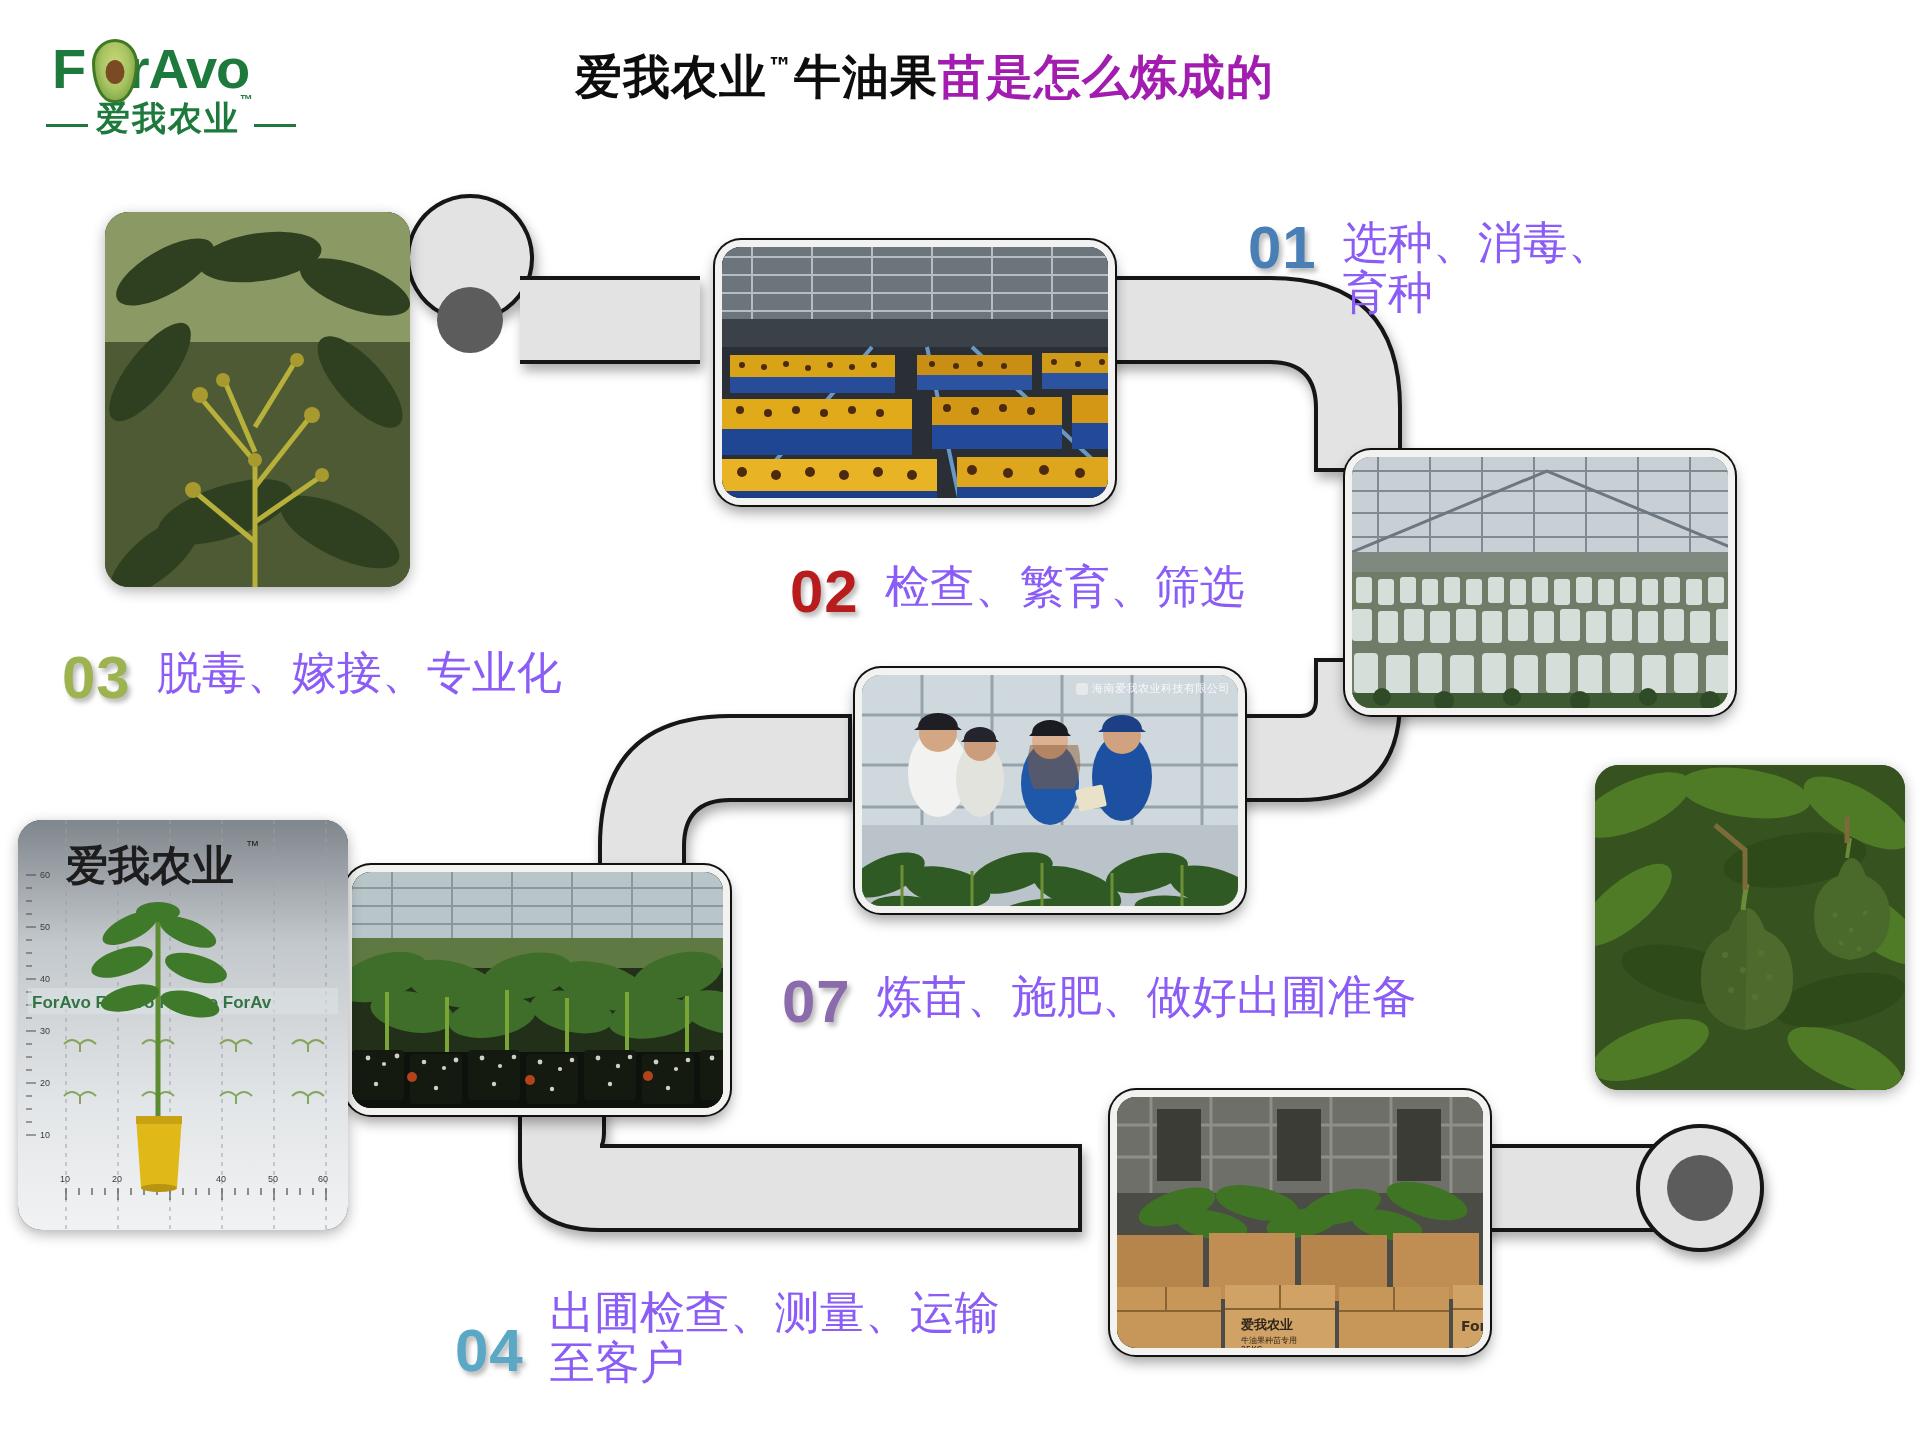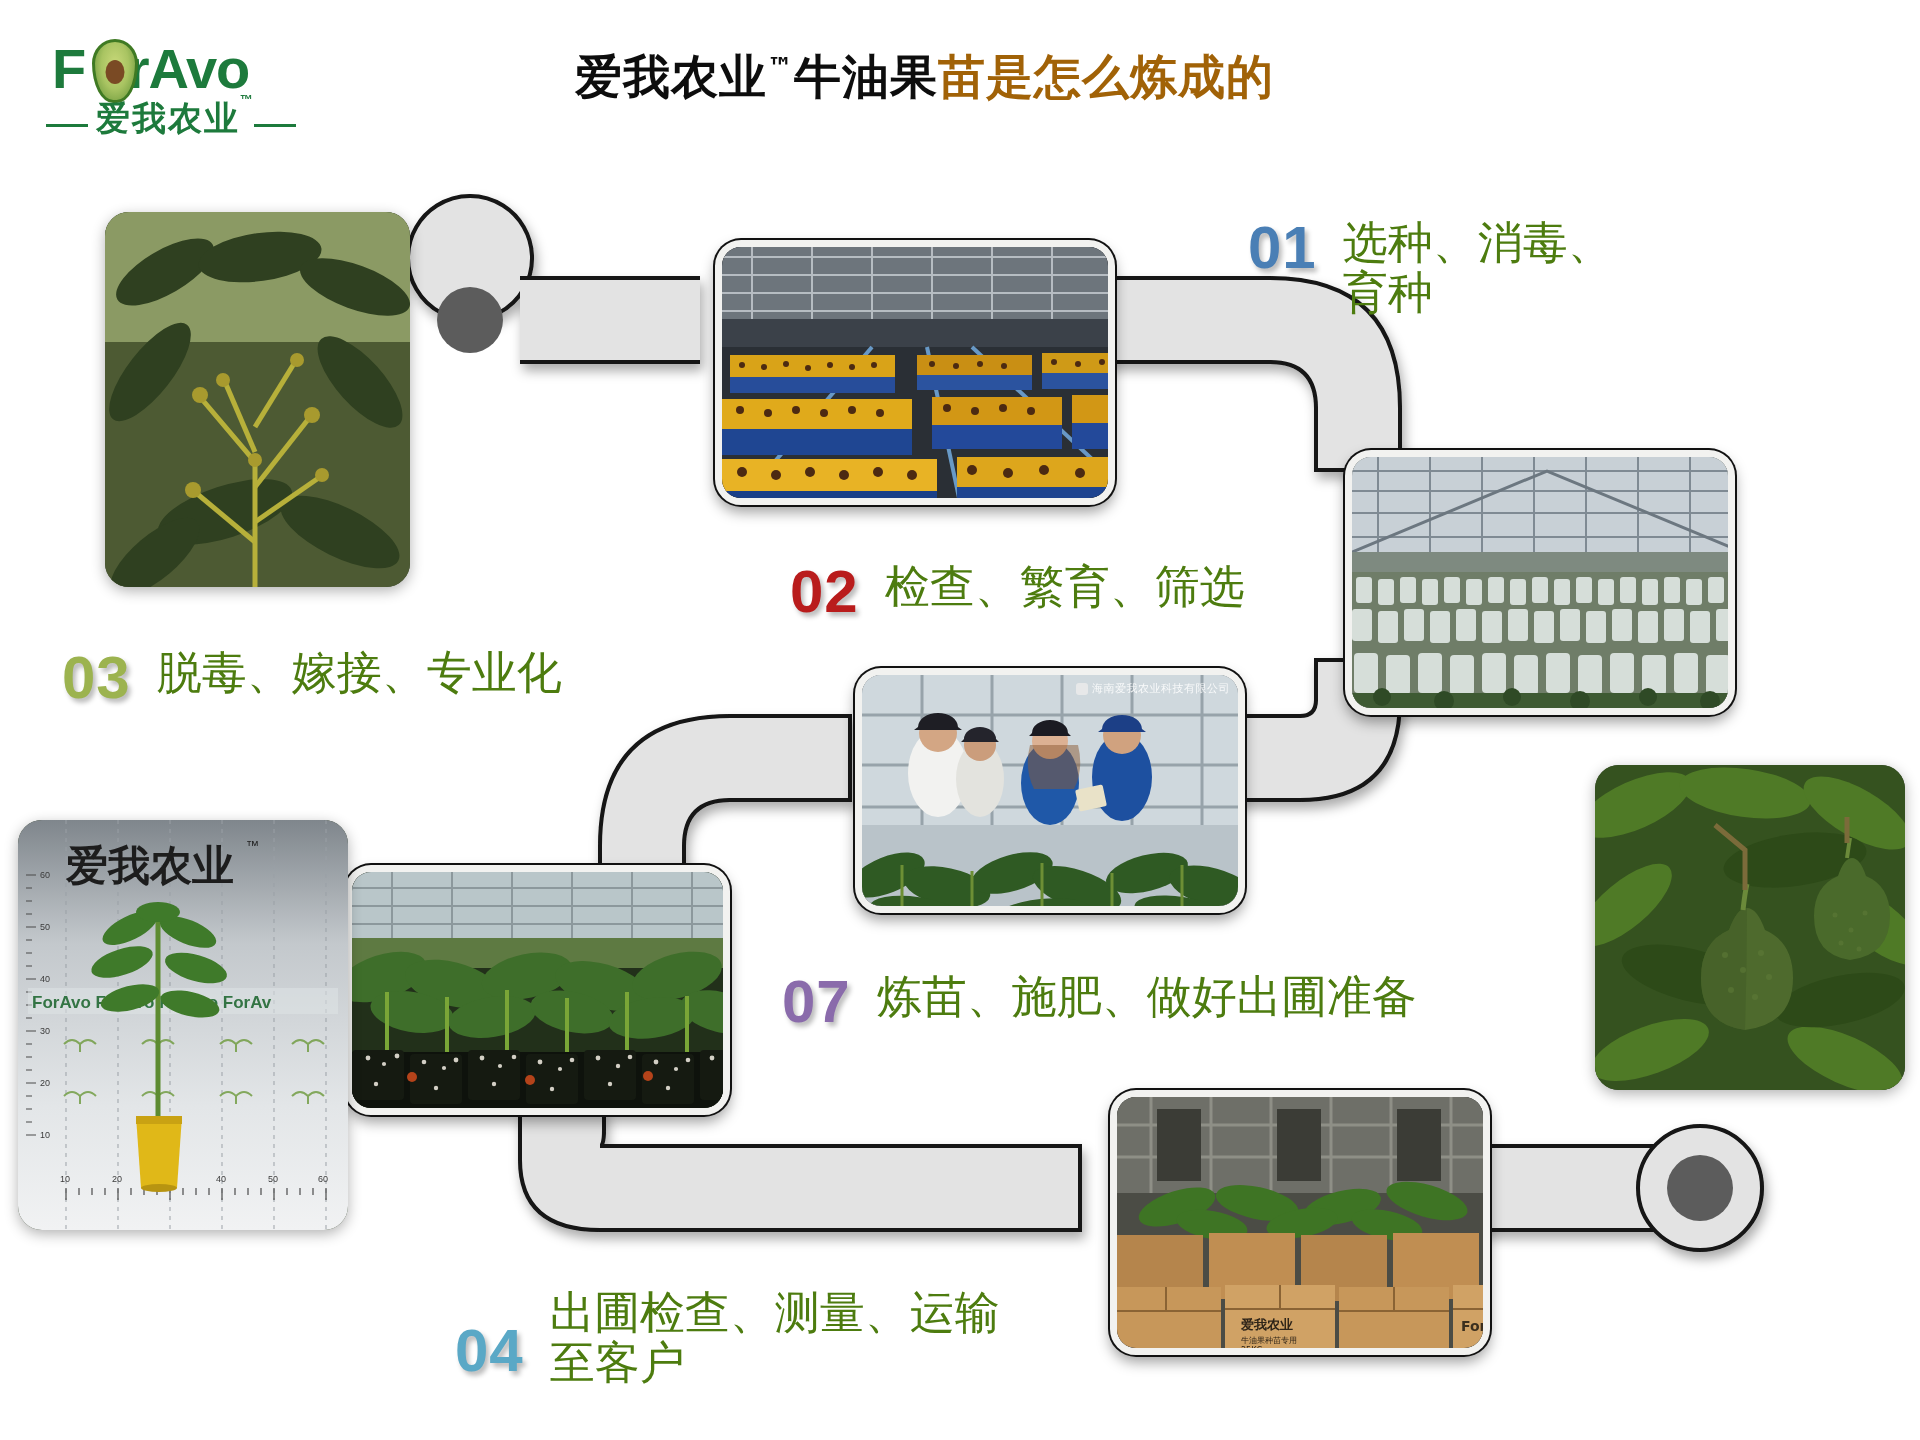--- a/index.html
+++ b/index.html
@@ -49,21 +49,21 @@
   #logo .rule-r { left:210px; width:42px; }
 
   
   #title {
     position:absolute; left:575px; top:46px;
     font-size:47px; font-weight:bold;
     letter-spacing:1px; white-space:nowrap;
     font-family:"DejaVu Sans","Liberation Sans",sans-serif;
   }
   #title .dark { color:#0d0d0d; }
-  #title .red  { color:#a16207;margin-top:36px; }
+  #title .red  { color:#a21caf;margin-top:36px; }
   #title .tm   { font-size:26px; vertical-align:super; }
 
   
   #ribbon { position:absolute; left:0; top:0; width:1920px; height:1440px; }
 
   
   .photo {
     position:absolute;
     border-radius:26px;
     overflow:hidden;
@@ -82,21 +82,21 @@
 
   
   .step { position:absolute; display:flex; align-items:flex-start; white-space:nowrap; }
   .step .num {
     font-size:60px; font-weight:bold; line-height:1;
     font-family:"Liberation Sans",sans-serif;
     letter-spacing:1px;
     text-shadow: 3px 4px 5px rgba(0,0,0,.28);
   }
   .step .txt {
-    font-size:45px; color:#4d7c0f; line-height:1.12;
+    font-size:45px; color:#8b5cf6; line-height:1.12;
     margin-left:26px; font-weight:400;
     font-family:"DejaVu Sans","Liberation Sans",sans-serif;
     white-space:pre-line;
   }
 
   
   .watermark {
     position:absolute; right:8px; top:6px;
     font-size:11px; color:rgba(255,255,255,.85);
     letter-spacing:.5px; white-space:nowrap;

